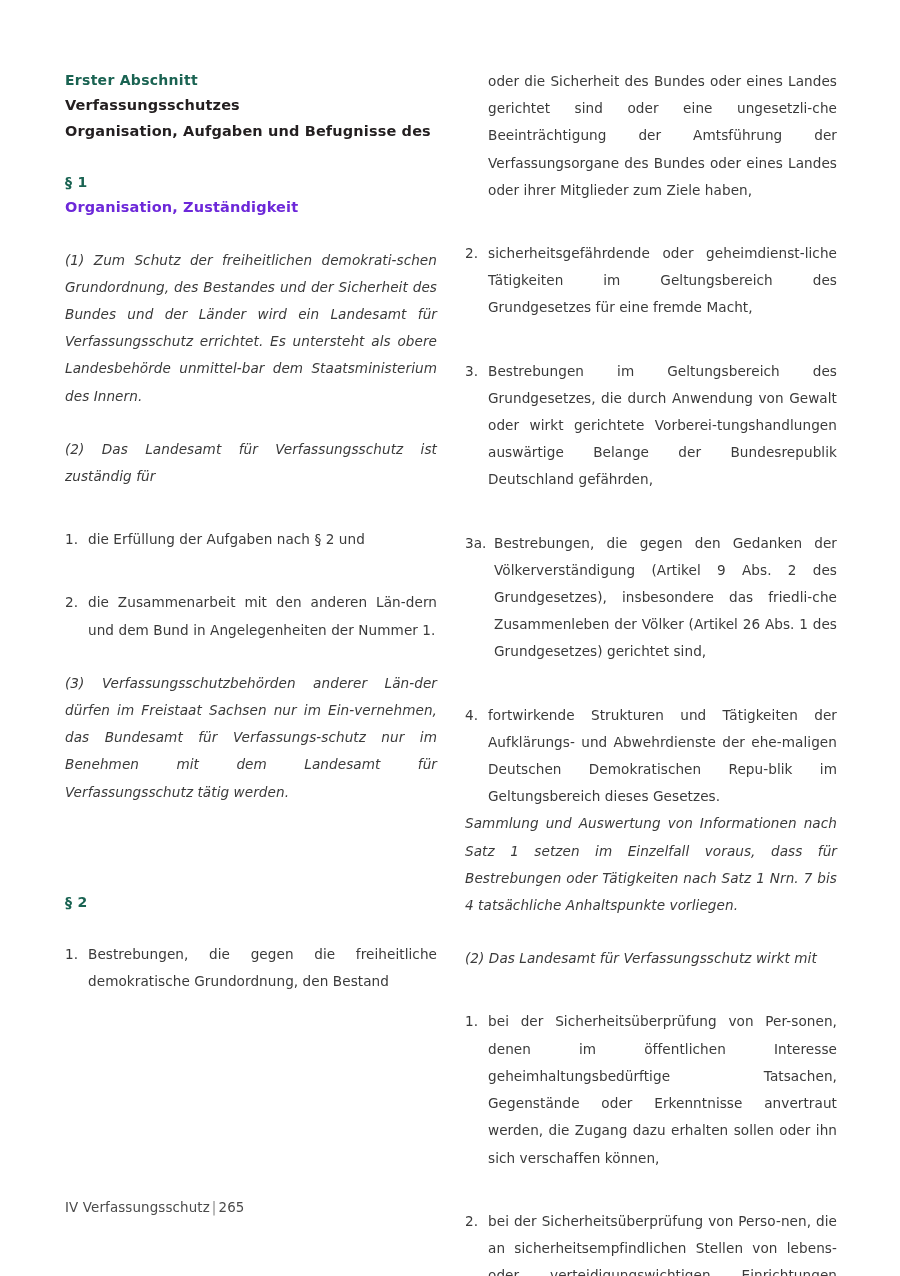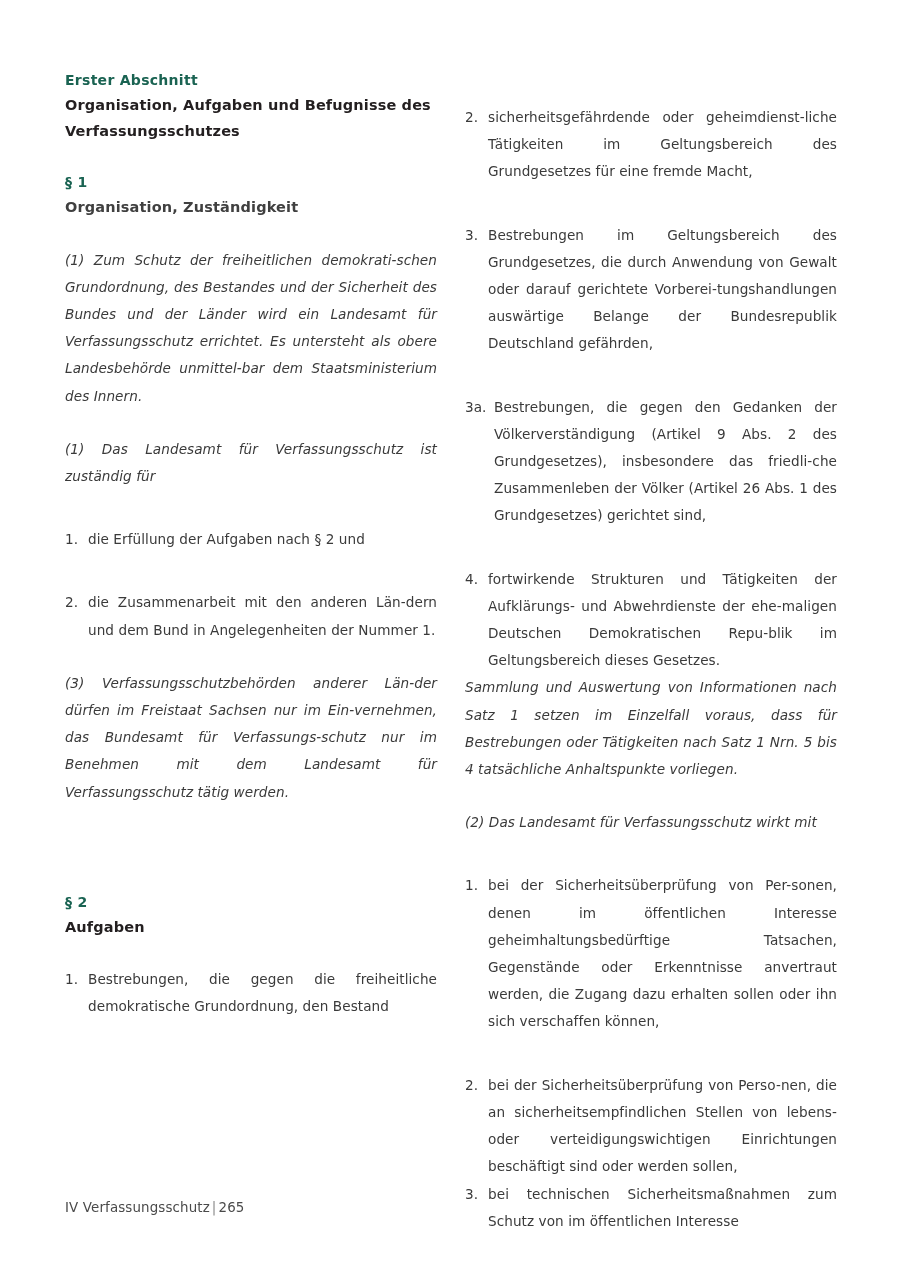--- a/index.html
+++ b/index.html
@@ -137,35 +137,35 @@
 <body style="background: rgb(255, 255, 255); color: rgb(58, 58, 58);">
 
 <div class="page">
 
   <div class="columns">
 
     <div class="col col-left">
 
       <div class="accent-heading" style="color: rgb(26, 99, 82);">Erster Abschnitt</div>
 
+      <div class="title-heading" style="color: rgb(35, 31, 32);">Verfassungsschutzes</div>
       <div class="title-heading" style="color: rgb(35, 31, 32);">Organisation, Aufgaben und Befugnisse des</div>
-      <div class="title-heading" style="color: rgb(35, 31, 32);">Verfassungsschutzes</div>
 
       <div class="para-gap-med"></div>
 
       <div class="accent-heading" style="color: rgb(26, 99, 82);">§ 1</div>
-      <div class="title-heading" style="color: #404040;">Organisation, Zuständigkeit</div>
+      <div class="title-heading" style="color: #6d28d9;">Organisation, Zuständigkeit</div>
 
       <div class="para-gap-med"></div>
 
       <p class="body last-line-left">(1) Zum Schutz der freiheitlichen demokrati-schen Grundordnung, des Bestandes und der Sicherheit des Bundes und der Länder wird ein Landesamt für Verfassungsschutz errichtet. Es untersteht als obere Landesbehörde unmittel-bar dem Staatsministerium des Innern.</p>
 
       <div class="para-gap-med"></div>
 
-      <p class="body last-line-left">(1) Das Landesamt für Verfassungsschutz ist zuständig für</p>
+      <p class="body last-line-left">(2) Das Landesamt für Verfassungsschutz ist zuständig für</p>
 
       <ol class="numlist">
         <li class="last-left">
           <span class="marker">1.</span>
           <span class="itemtext">die Erfüllung der Aufgaben nach § 2 und</span>
         </li>
         <li class="last-left">
           <span class="marker">2.</span>
           <span class="itemtext">die Zusammenarbeit mit den anderen Län-dern und dem Bund in Angelegenheiten der Nummer 1.</span>
         </li>
@@ -174,57 +174,57 @@
       <div class="para-gap-med"></div>
 
       <p class="body last-line-left">(3) Verfassungsschutzbehörden anderer Län-der dürfen im Freistaat Sachsen nur im Ein-vernehmen, das Bundesamt für Verfassungs-schutz nur im Benehmen mit dem Landesamt für Verfassungsschutz tätig werden.</p>
 
       <div class="para-gap-med"></div>
 
 
       <div class="para-gap-xl"></div>
 
       <div class="accent-heading" style="color: rgb(26, 99, 82);">§ 2</div>
-      <div class="title-heading" style="color: rgb(35, 31, 32);">Aufgaben</div>
 
       <div class="para-gap-med"></div>
 
 
       <ol class="numlist">
         <li>
           <span class="marker">1.</span>
           <span class="itemtext">Bestrebungen, die gegen die freiheitliche demokratische Grundordnung, den Bestand</span>
         </li>
       </ol>
 
     </div>
 
     <div class="col col-right">
 
+      <div class="cont-block last-left">oder die Sicherheit des Bundes oder eines Landes gerichtet sind oder eine ungesetzli-che Beeinträchtigung der Amtsführung der Verfassungsorgane des Bundes oder eines Landes oder ihrer Mitglieder zum Ziele haben,</div>
 
       <ol class="numlist">
         <li class="last-left">
           <span class="marker">2.</span>
           <span class="itemtext">sicherheitsgefährdende oder geheimdienst-liche Tätigkeiten im Geltungsbereich des Grundgesetzes für eine fremde Macht,</span>
         </li>
         <li class="last-left">
           <span class="marker">3.</span>
-          <span class="itemtext">Bestrebungen im Geltungsbereich des Grundgesetzes, die durch Anwendung von Gewalt oder darauf gerichtete Vorberei-tungshandlungen auswärtige Belange der Bundesrepublik Deutschland gefährden,</span>
+          <span class="itemtext">Bestrebungen im Geltungsbereich des Grundgesetzes, die durch Anwendung von Gewalt oder wirkt gerichtete Vorberei-tungshandlungen auswärtige Belange der Bundesrepublik Deutschland gefährden,</span>
         </li>
         <li class="wide-marker last-left">
           <span class="marker">3a.</span>
           <span class="itemtext">Bestrebungen, die gegen den Gedanken der Völkerverständigung (Artikel 9 Abs. 2 des Grundgesetzes), insbesondere das friedli-che Zusammenleben der Völker (Artikel 26 Abs. 1 des Grundgesetzes) gerichtet sind,</span>
         </li>
         <li class="last-left">
           <span class="marker">4.</span>
           <span class="itemtext">fortwirkende Strukturen und Tätigkeiten der Aufklärungs- und Abwehrdienste der ehe-maligen Deutschen Demokratischen Repu-blik im Geltungsbereich dieses Gesetzes.</span>
         </li>
       </ol>
 
-      <p class="body last-line-left">Sammlung und Auswertung von Informationen nach Satz 1 setzen im Einzelfall voraus, dass für Bestrebungen oder Tätigkeiten nach Satz 1 Nrn. 5 bis 4 tatsächliche Anhaltspunkte vorliegen.</p>
+      <p class="body last-line-left">Sammlung und Auswertung von Informationen nach Satz 1 setzen im Einzelfall voraus, dass für Bestrebungen oder Tätigkeiten nach Satz 1 Nrn. 7 bis 4 tatsächliche Anhaltspunkte vorliegen.</p>
 
       <div class="para-gap-med"></div>
 
       <p class="body last-line-left">(2) Das Landesamt für Verfassungsschutz wirkt mit</p>
 
       <ol class="numlist">
         <li class="last-left">
           <span class="marker">1.</span>
           <span class="itemtext">bei der Sicherheitsüberprüfung von Per-sonen, denen im öffentlichen Interesse geheimhaltungsbedürftige Tatsachen, Gegenstände oder Erkenntnisse anvertraut werden, die Zugang dazu erhalten sollen oder ihn sich verschaffen können,</span>
         </li>

